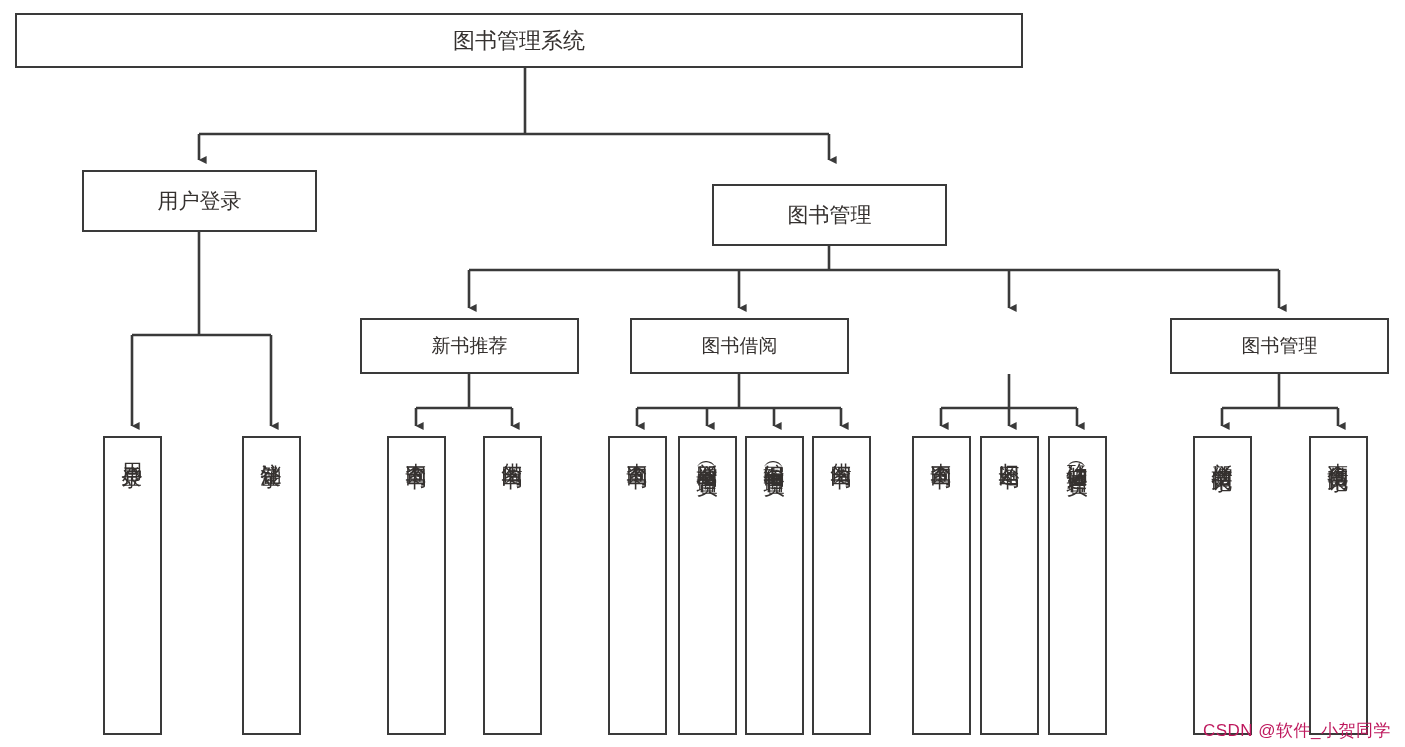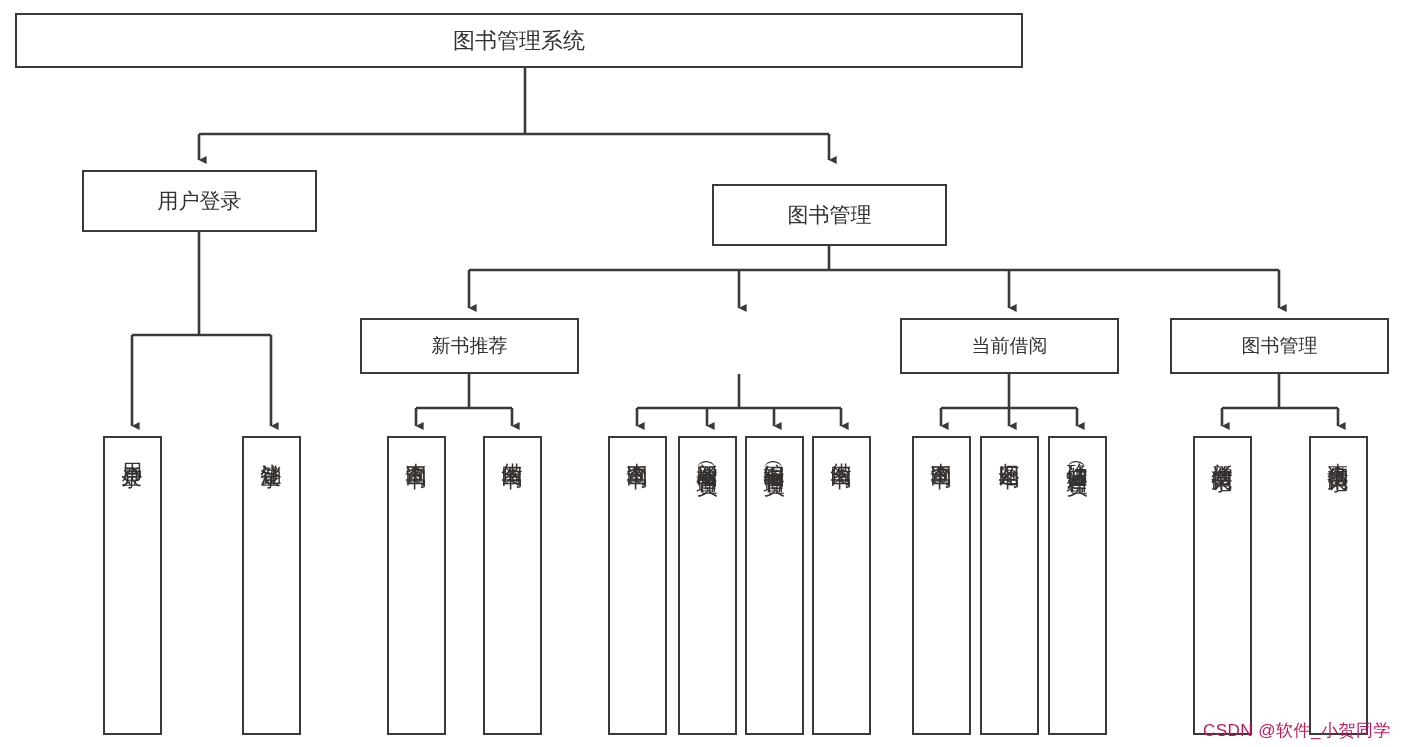--- a/index.html
+++ b/index.html
@@ -133,22 +133,22 @@
   <div class="node level-1" style="left:82px; top:170px; width:235px; height:62px;">
     <span class="node-label">用户登录</span>
   </div>
   <div class="node level-1" style="left:712px; top:184px; width:235px; height:62px;">
     <span class="node-label">图书管理</span>
   </div>
 
   <div class="node level-2" style="left:360px; top:318px; width:219px; height:56px;">
     <span class="node-label">新书推荐</span>
   </div>
-  <div class="node level-2" style="left:900px; top:318px; width:219px; height:56px;">
-    <span class="node-label">当前借阅</span>
+  <div class="node level-2" style="left:630px; top:318px; width:219px; height:56px;">
+    <span class="node-label">图书借阅</span>
   </div>
   <div class="node level-2" style="left:1170px; top:318px; width:219px; height:56px;">
     <span class="node-label">图书管理</span>
   </div>
 
   <div class="node leaf" style="left:103px; top:436px; width:59px; height:299px;">
     <span class="node-label">用户登录</span>
   </div>
   <div class="node leaf" style="left:242px; top:436px; width:59px; height:299px;">
     <span class="node-label">注销登录</span>

